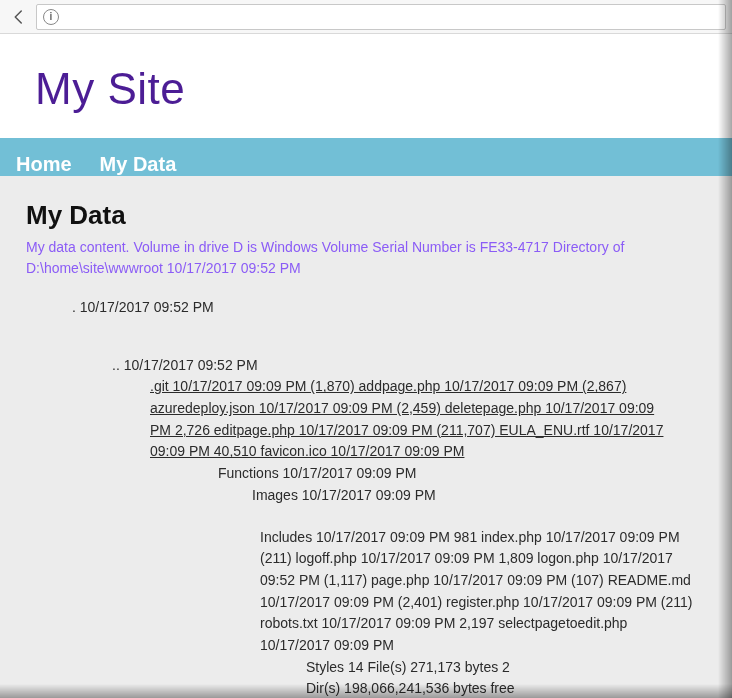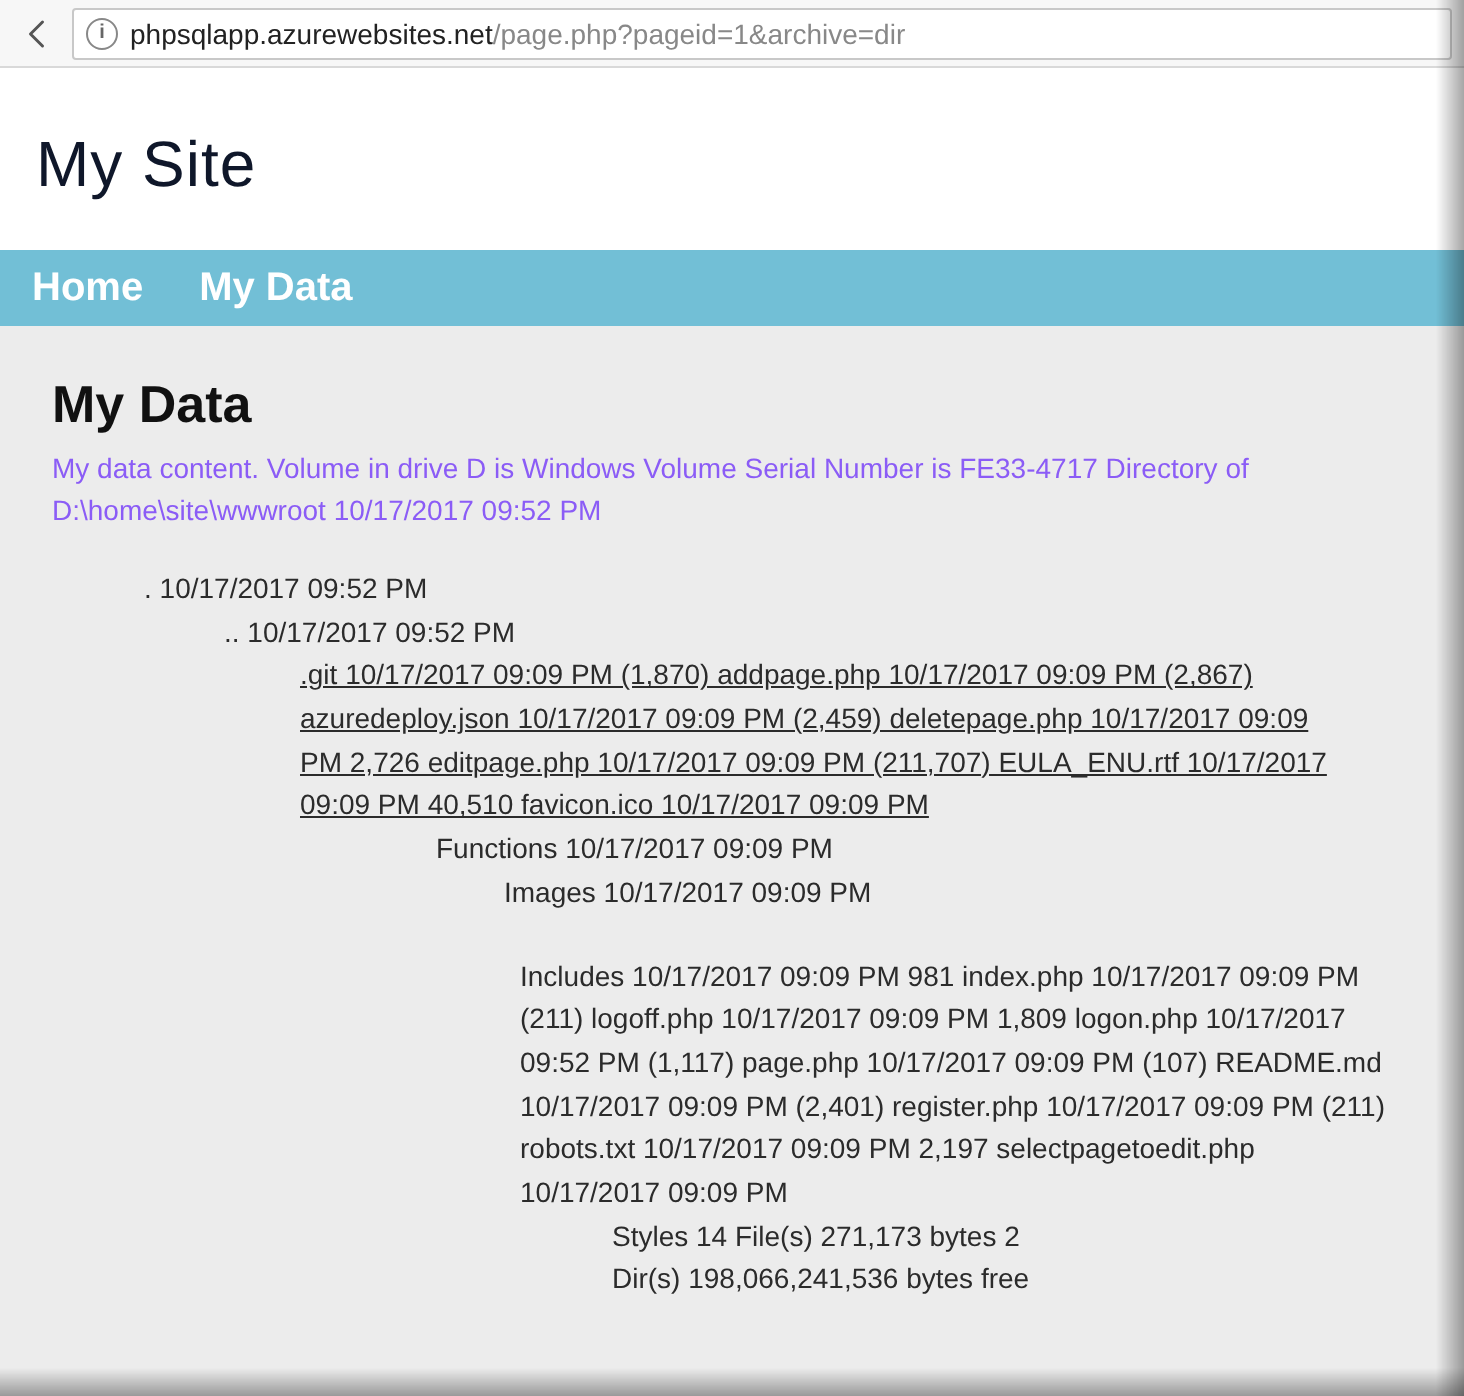--- a/index.html
+++ b/index.html
@@ -39,31 +39,31 @@
     border-radius: 50%;
     display: flex; align-items: center; justify-content: center;
     font-size: 10px; font-weight: 700; color: #666;
   }
   .url-host { color: #222; }
   .url-path { color: #888; }
   .page {
     background: #fff;
   }
   .site-title {
-    padding: 30px 26px 24px 18px;
-    font-size: 32px;
+    padding: 30px 26px 24px 35px;
+    font-size: 44px;
     font-weight: 400;
-    color: #0f172a;
+    color: #4c1d95;
     letter-spacing: 0.5px;
   }
   .navbar {
     background: #72bfd6;
     height: 38px;
     display: flex;
-    align-items: center;
+    align-items: flex-end;
     padding: 0 16px;
     gap: 28px;
   }
   .navbar a {
     color: #fff;
     font-size: 20px;
     font-weight: 700;
     text-decoration: none;
     cursor: pointer;
   }
@@ -84,21 +84,21 @@
     line-height: 1.5;
     margin-bottom: 18px;
     max-width: 640px;
   }
   .dir-listing {
     font-size: 14px;
     color: #2b2b2b;
     line-height: 1.55;
   }
   .indent-1 { padding-left: 46px; margin-top: 11px; }
-  .indent-2 { padding-left: 86px; }
+  .indent-2 { padding-left: 86px; margin-top: 36px; }
   .indent-3 { padding-left: 124px; max-width: 650px; text-decoration: underline; }
   .indent-4 { padding-left: 192px; }
   .indent-5 { padding-left: 226px; }
   .indent-6 { padding-left: 234px; max-width: 670px; margin-top: 20px; }
   .indent-7 { padding-left: 280px; max-width: 520px;}
   .shadow-r {
     position: fixed; top: 0; right: 0; width: 14px; height: 100%;
     background: linear-gradient(to left, rgba(0,0,0,0.35), rgba(0,0,0,0));
     pointer-events: none;
   }
@@ -112,23 +112,20 @@
 <body>
 
 <div class="browser-bar">
   <div class="back-btn">
     <svg viewBox="0 0 24 24">
       <path d="M15 4 L7 12 L15 20" stroke="#555" stroke-width="2" fill="none" stroke-linecap="round" stroke-linejoin="round"></path>
     </svg>
   </div>
   <div class="url-box">
     <span class="info-ico">i</span>
-    <span>
-      <span class="url-host">phpsqlapp.azurewebsites.net</span><span class="url-path">/page.php?pageid=1&amp;archive=dir</span>
-    </span>
   </div>
 </div>
 
 <div class="page">
   <div class="site-title">My Site</div>
 
   <div class="navbar">
     <a>Home</a>
     <a>My Data</a>
   </div>

